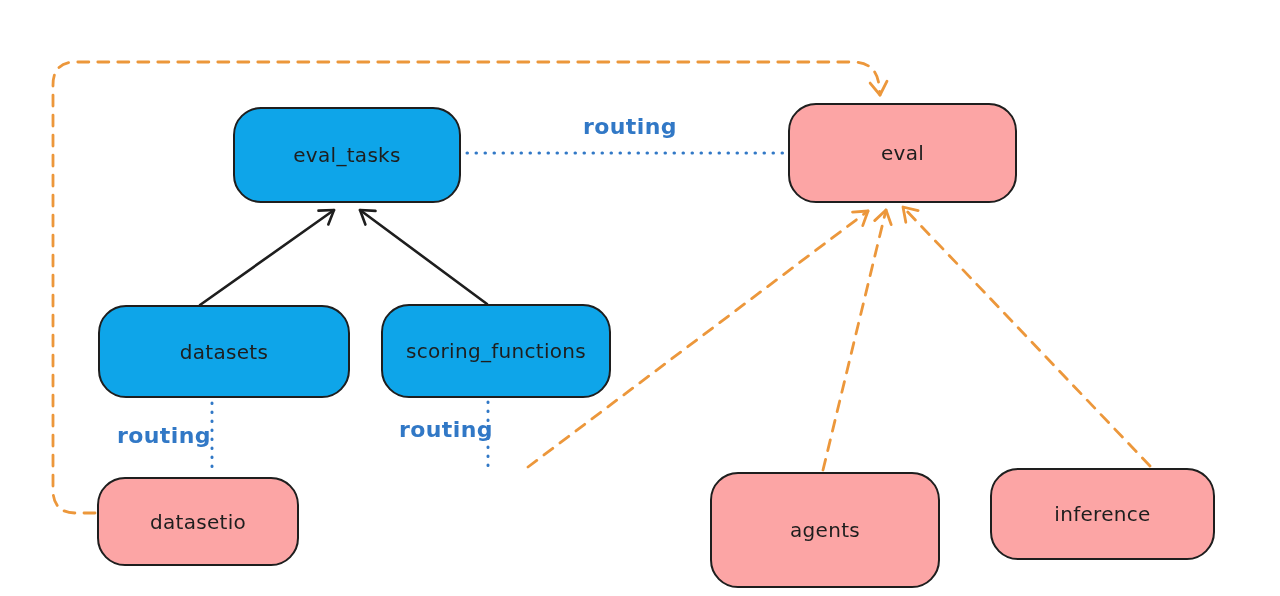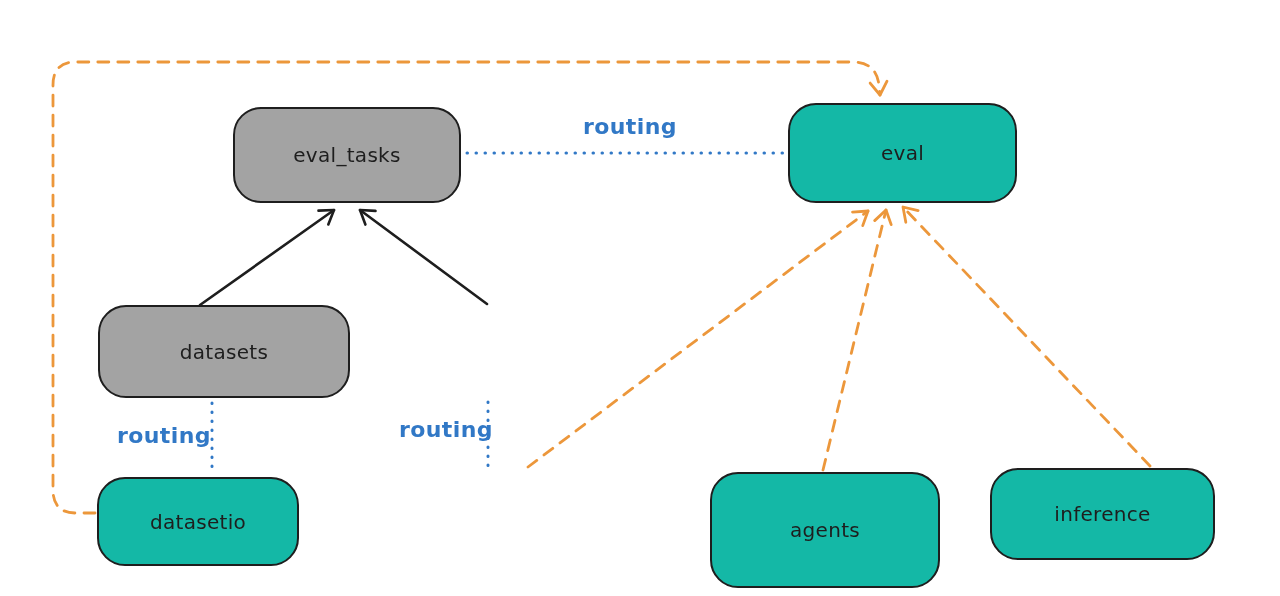--- a/index.html
+++ b/index.html
@@ -21,22 +21,22 @@
     box-sizing: border-box;
     border: 2.4px solid #1e1e1e;
     border-radius: 28px;
     display: flex;
     align-items: center;
     justify-content: center;
     font-size: 20px;
     color: #1e1e1e;
     letter-spacing: 0.3px;
   }
-  .node.blue  { background: #a3a3a3; }
-  .node.green { background: #14b8a6; }
+  .node.blue  { background: #0ea5e9; }
+  .node.green { background: #fca5a5; }
   .edge-label {
     position: absolute;
     color: #3178c6;
     font-size: 22px;
     font-weight: 600;
     letter-spacing: 0.4px;
   }
 </style>
 </head>
 <body>
@@ -72,20 +72,23 @@
   </div>
 
   <div class="node green" style="left:788px; top:103px; width:229px; height:100px">
     <span>eval</span>
   </div>
 
   <div class="node blue" style="left:98px; top:305px; width:252px; height:93px">
     <span>datasets</span>
   </div>
 
+  <div class="node blue" style="left:381px; top:304px; width:230px; height:94px">
+    <span>scoring_functions</span>
+  </div>
 
   <div class="node green" style="left:97px; top:477px; width:202px; height:89px">
     <span>datasetio</span>
   </div>
 
 
   <div class="node green" style="left:710px; top:472px; width:230px; height:116px">
     <span>agents</span>
   </div>
 

